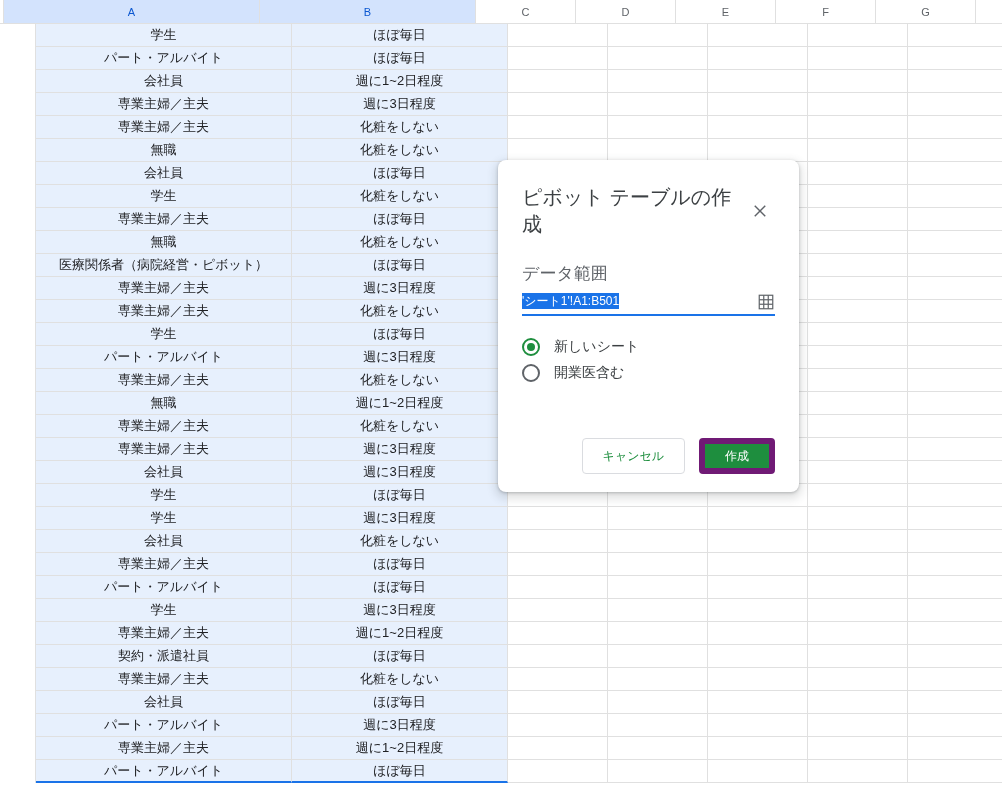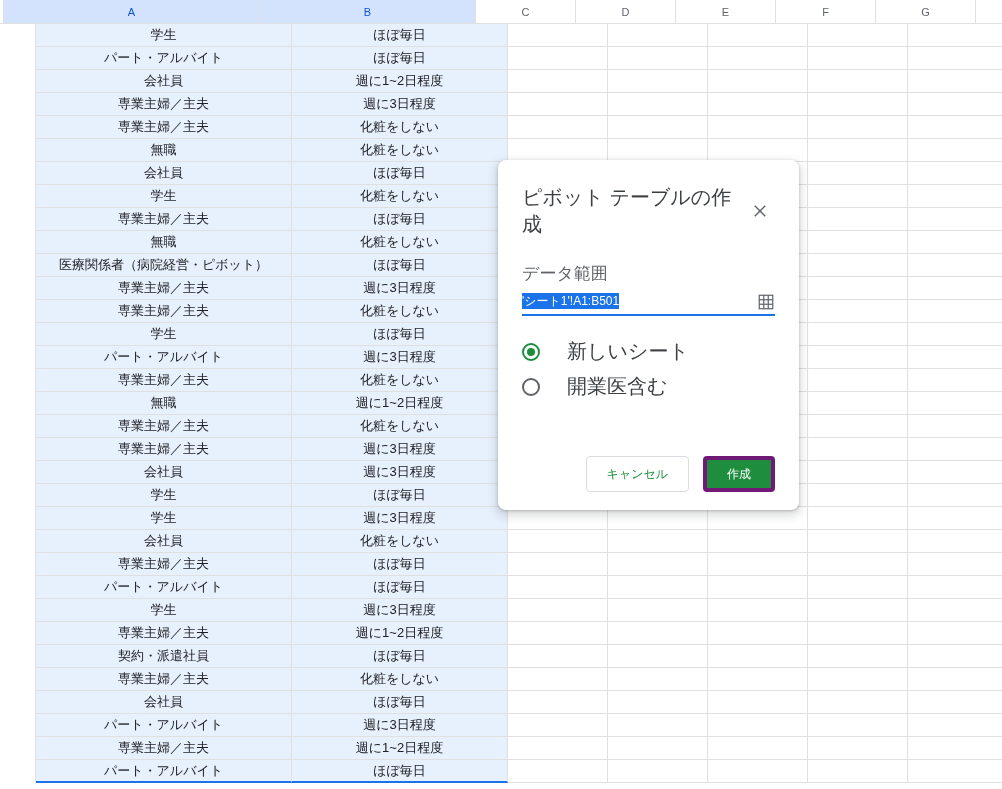--- a/index.html
+++ b/index.html
@@ -125,23 +125,23 @@
   }
   .grid-icon {
     width: 18px; height: 18px;
     color: #5f6368;
     flex: 0 0 18px;
     margin-left: 6px;
   }
   .radio-row {
     display: flex;
     align-items: center;
-    gap: 27px;
+    gap: 14px;
     margin: 8px 0;
-    font-size: 20px;
+    font-size: 14px;
     color: #3c4043;
     cursor: pointer;
   }
   .radio {
     width: 18px; height: 18px;
     border: 2px solid #5f6368;
     border-radius: 50%;
     display: inline-flex;
     align-items: center; justify-content: center;
     flex: 0 0 18px;
@@ -172,21 +172,21 @@
     cursor: pointer;
   }
   .btn-cancel {
     border: 1px solid #dadce0;
     color: #1e8e3e;
     background: #fff;
   }
   .btn-create {
     background: #1e8e3e;
     color: #fff;
-    border: 4px solid #701a75;
+    border: 6px solid #701a75;
   }
 </style>
 </head>
 <body>
 
 <div class="sheet">
 
   <div class="col-headers">
     <div class="rownum-spacer"></div>
     <div class="colh colA selhdr">A</div>

